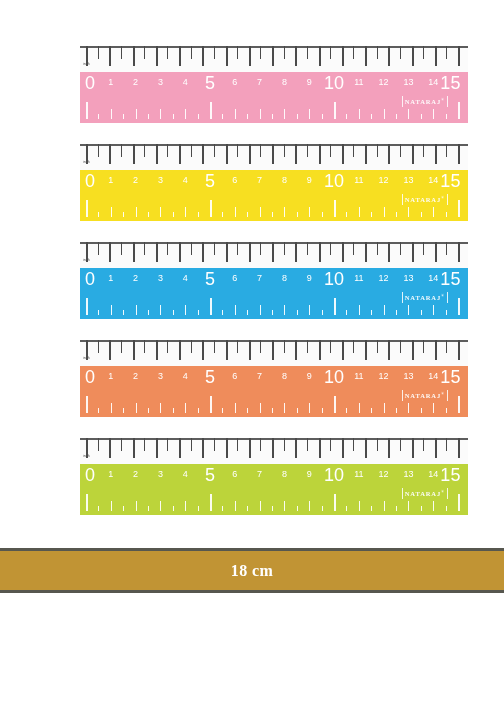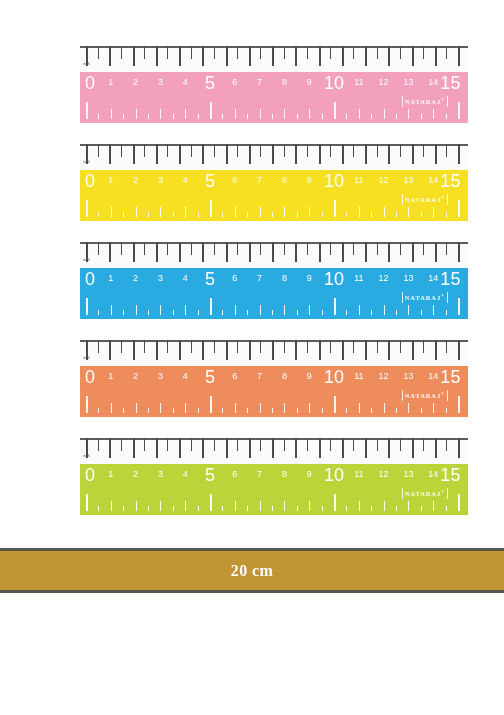--- a/index.html
+++ b/index.html
@@ -663,16 +663,16 @@
           <div class="brand">
             <span class="bar"></span>
             <span class="bname">NATARAJ<span class="tm">®</span></span>
             <span class="bar"></span>
           </div>
         </div>
       </div>
     </div>
 
   <div id="length-bar" style="background: rgb(193, 148, 52); border-top-color: rgb(87, 87, 79); border-bottom-color: rgb(87, 87, 79);">
-    <span class="label" style="color: rgb(255, 255, 255);">20 cm</span>
+    <span class="label" style="color: rgb(255, 255, 255);">18 cm</span>
   </div>
 
 </div>
 
 </body></html>

